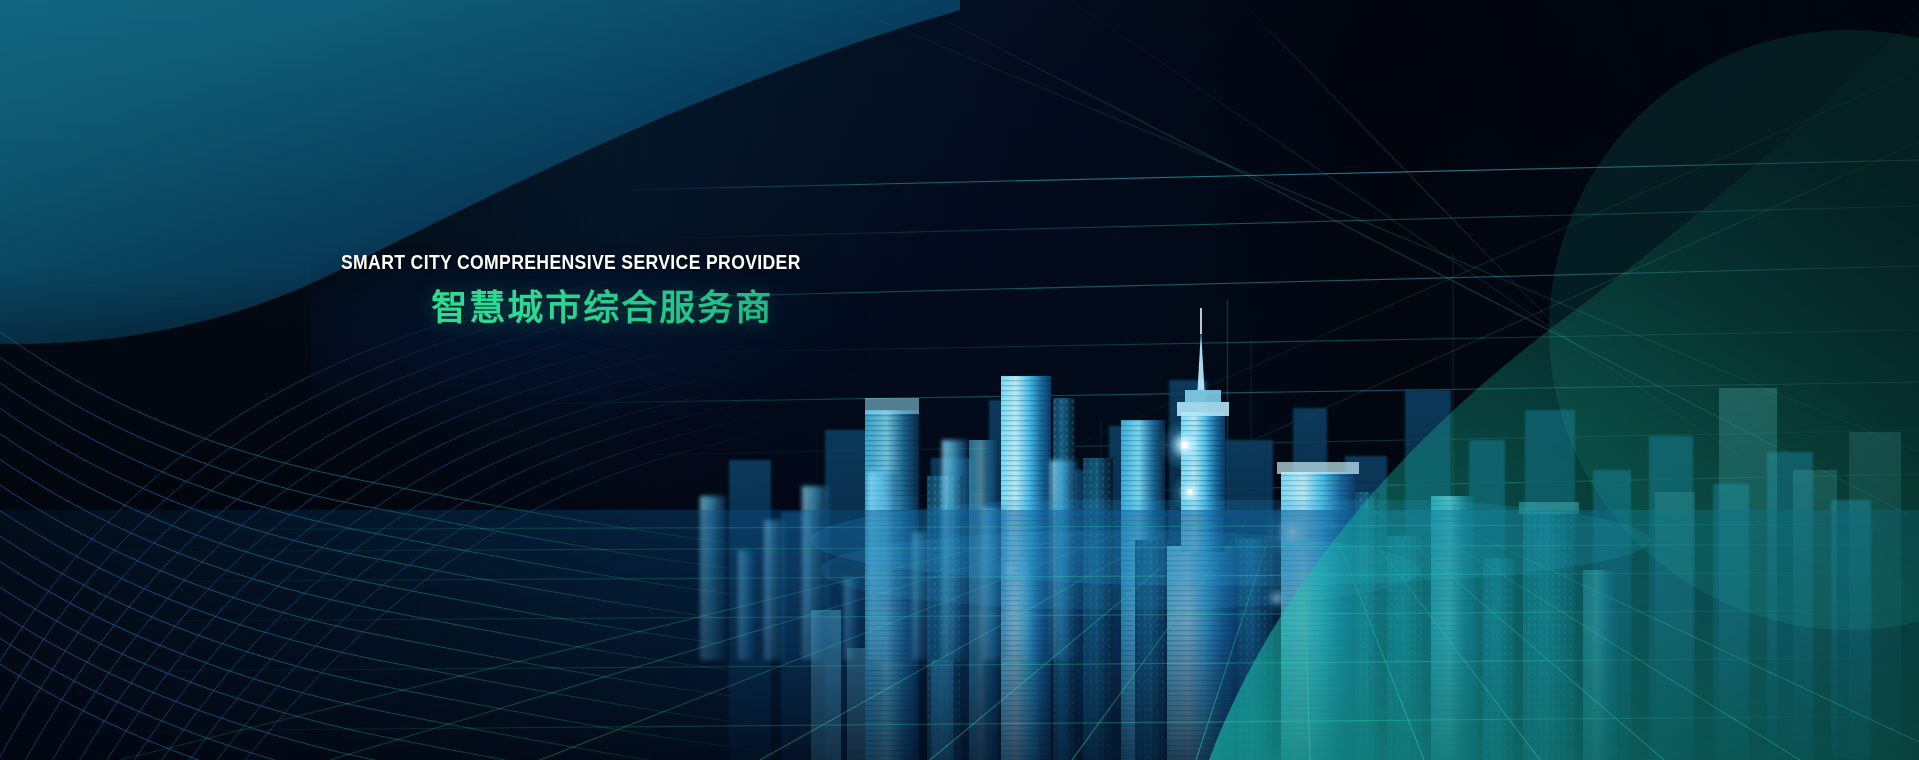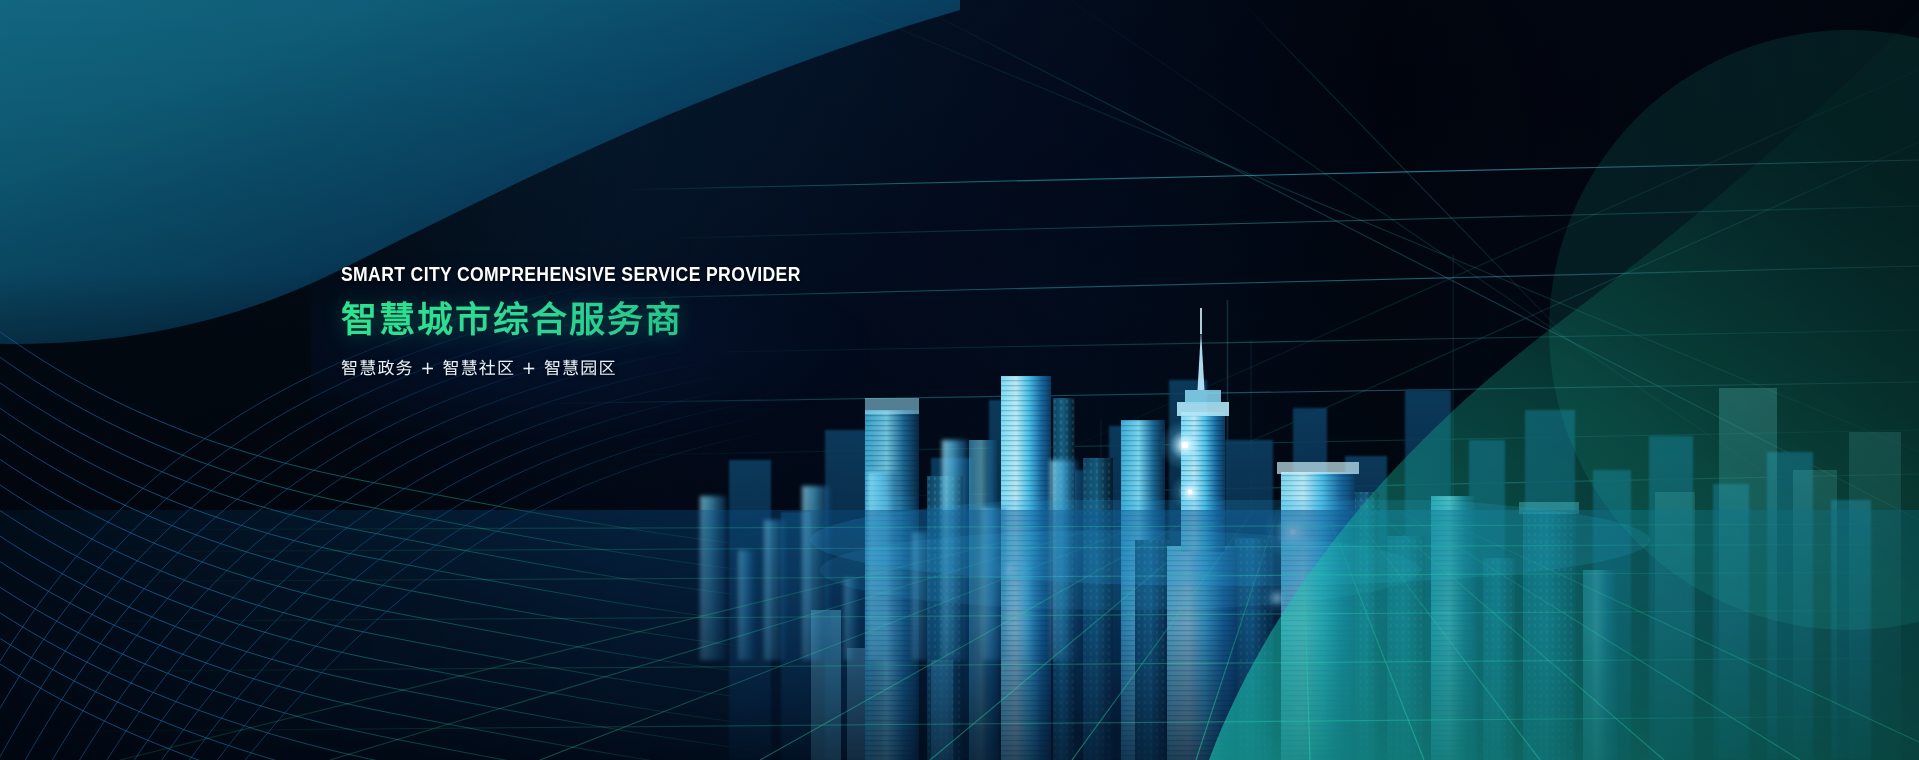--- a/index.html
+++ b/index.html
@@ -47,22 +47,23 @@
   
   .ground{ position:absolute; left:0; bottom:0; width:1919px; height:260px; }
 
   
   .city{ position:absolute; right:0; bottom:0; width:1250px; height:620px; }
   .city-far{ position:absolute; right:0; bottom:0; width:1250px; height:620px; filter:blur(1px); }
   .bars-fg{ position:absolute; left:690px; bottom:100px; width:420px; height:260px; filter:blur(2.2px); }
 
   
   .copy{
-    position:absolute; left:341px; top:264px;
+    position:absolute; left:341px; top:252px;
     z-index:40;
+    text-align:center;
   }
   .eyebrow{
     font-family:"Liberation Sans Narrow","Liberation Sans",sans-serif;
     font-weight:700;
     font-size:20px;
     letter-spacing:.4px;
     color:#ffffff;
     transform:scaleX(.88);
     transform-origin:left center;
     white-space:nowrap;
@@ -526,16 +527,15 @@
         </mask>
     </defs>
     <path d="M720,0 L720,760 L0,760 C60,600 180,452 340,330 C470,232 610,118 720,0 Z" fill="url(#gGreen)" mask="url(#mGreen)"></path>
 
     <ellipse cx="640" cy="330" rx="300" ry="300" fill="#1ec9a4" opacity=".12"></ellipse>
   </svg>
 
   <div class="copy">
     <div class="eyebrow">SMART CITY COMPREHENSIVE SERVICE PROVIDER</div>
     <h1 class="headline">智慧城市综合服务商</h1>
-    <div class="subline">智慧政务 + 智慧社区 + 智慧园区</div>
   </div>
 
 </div>
 
 </body></html>

